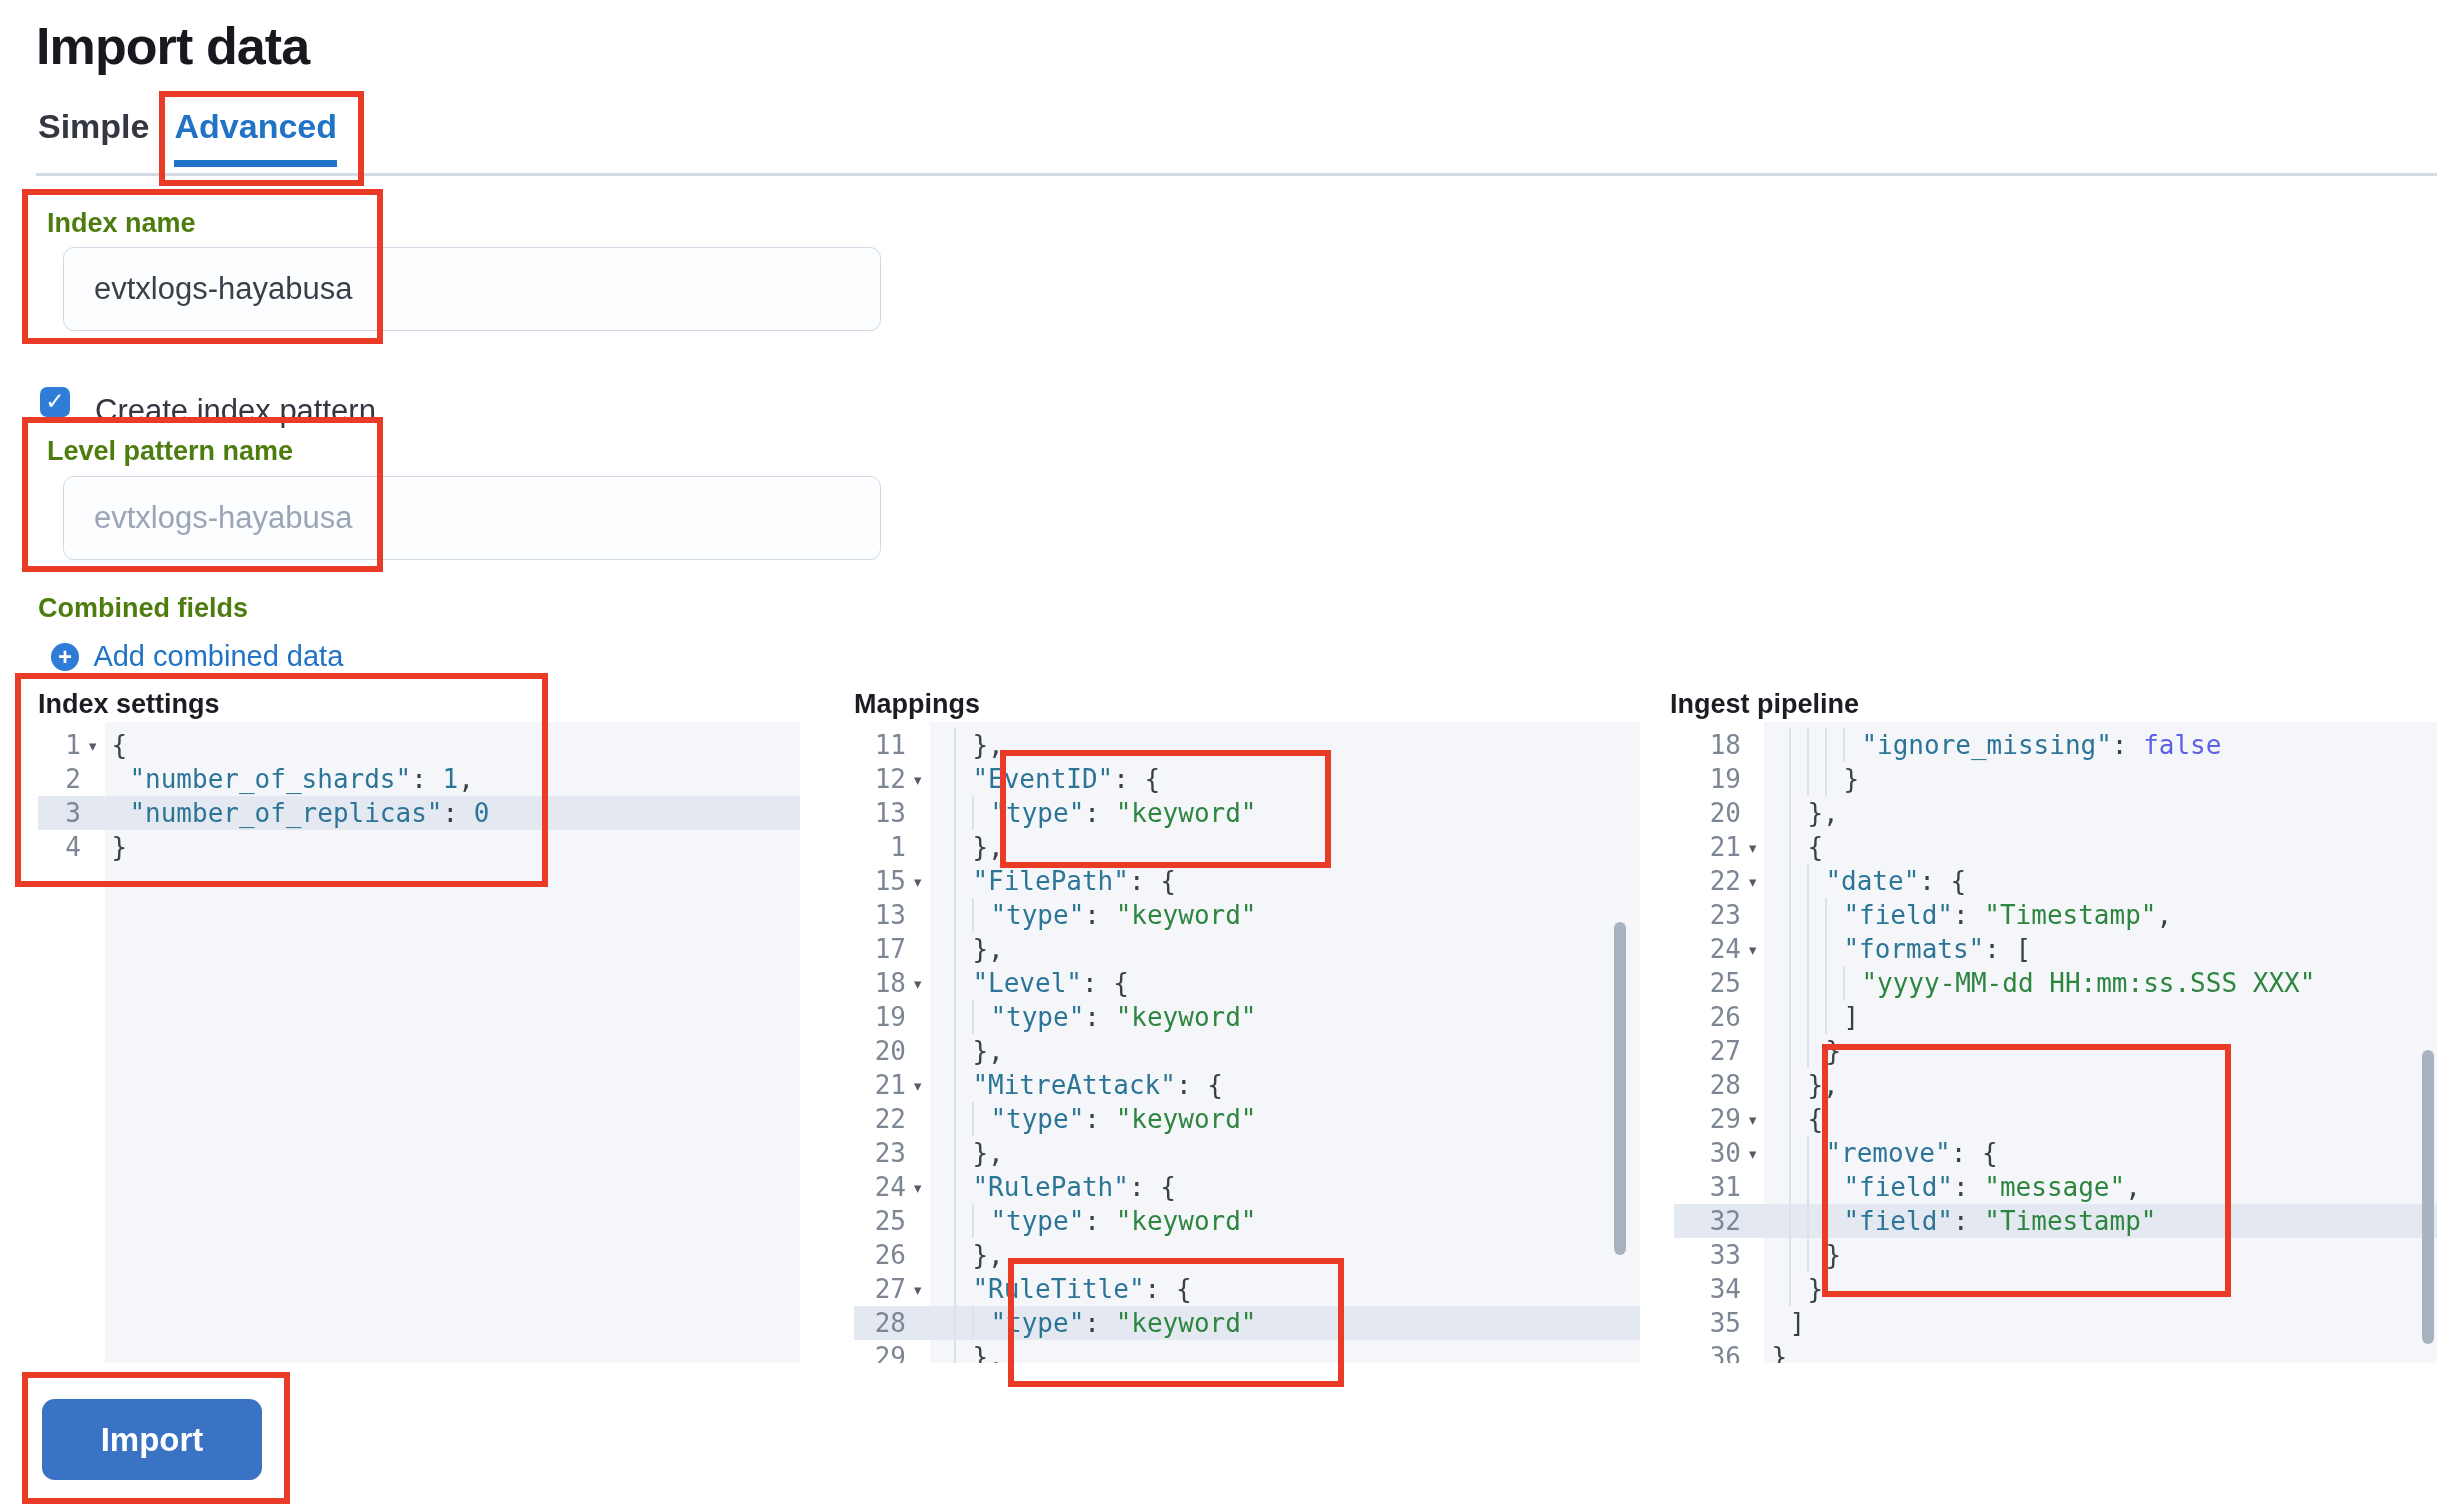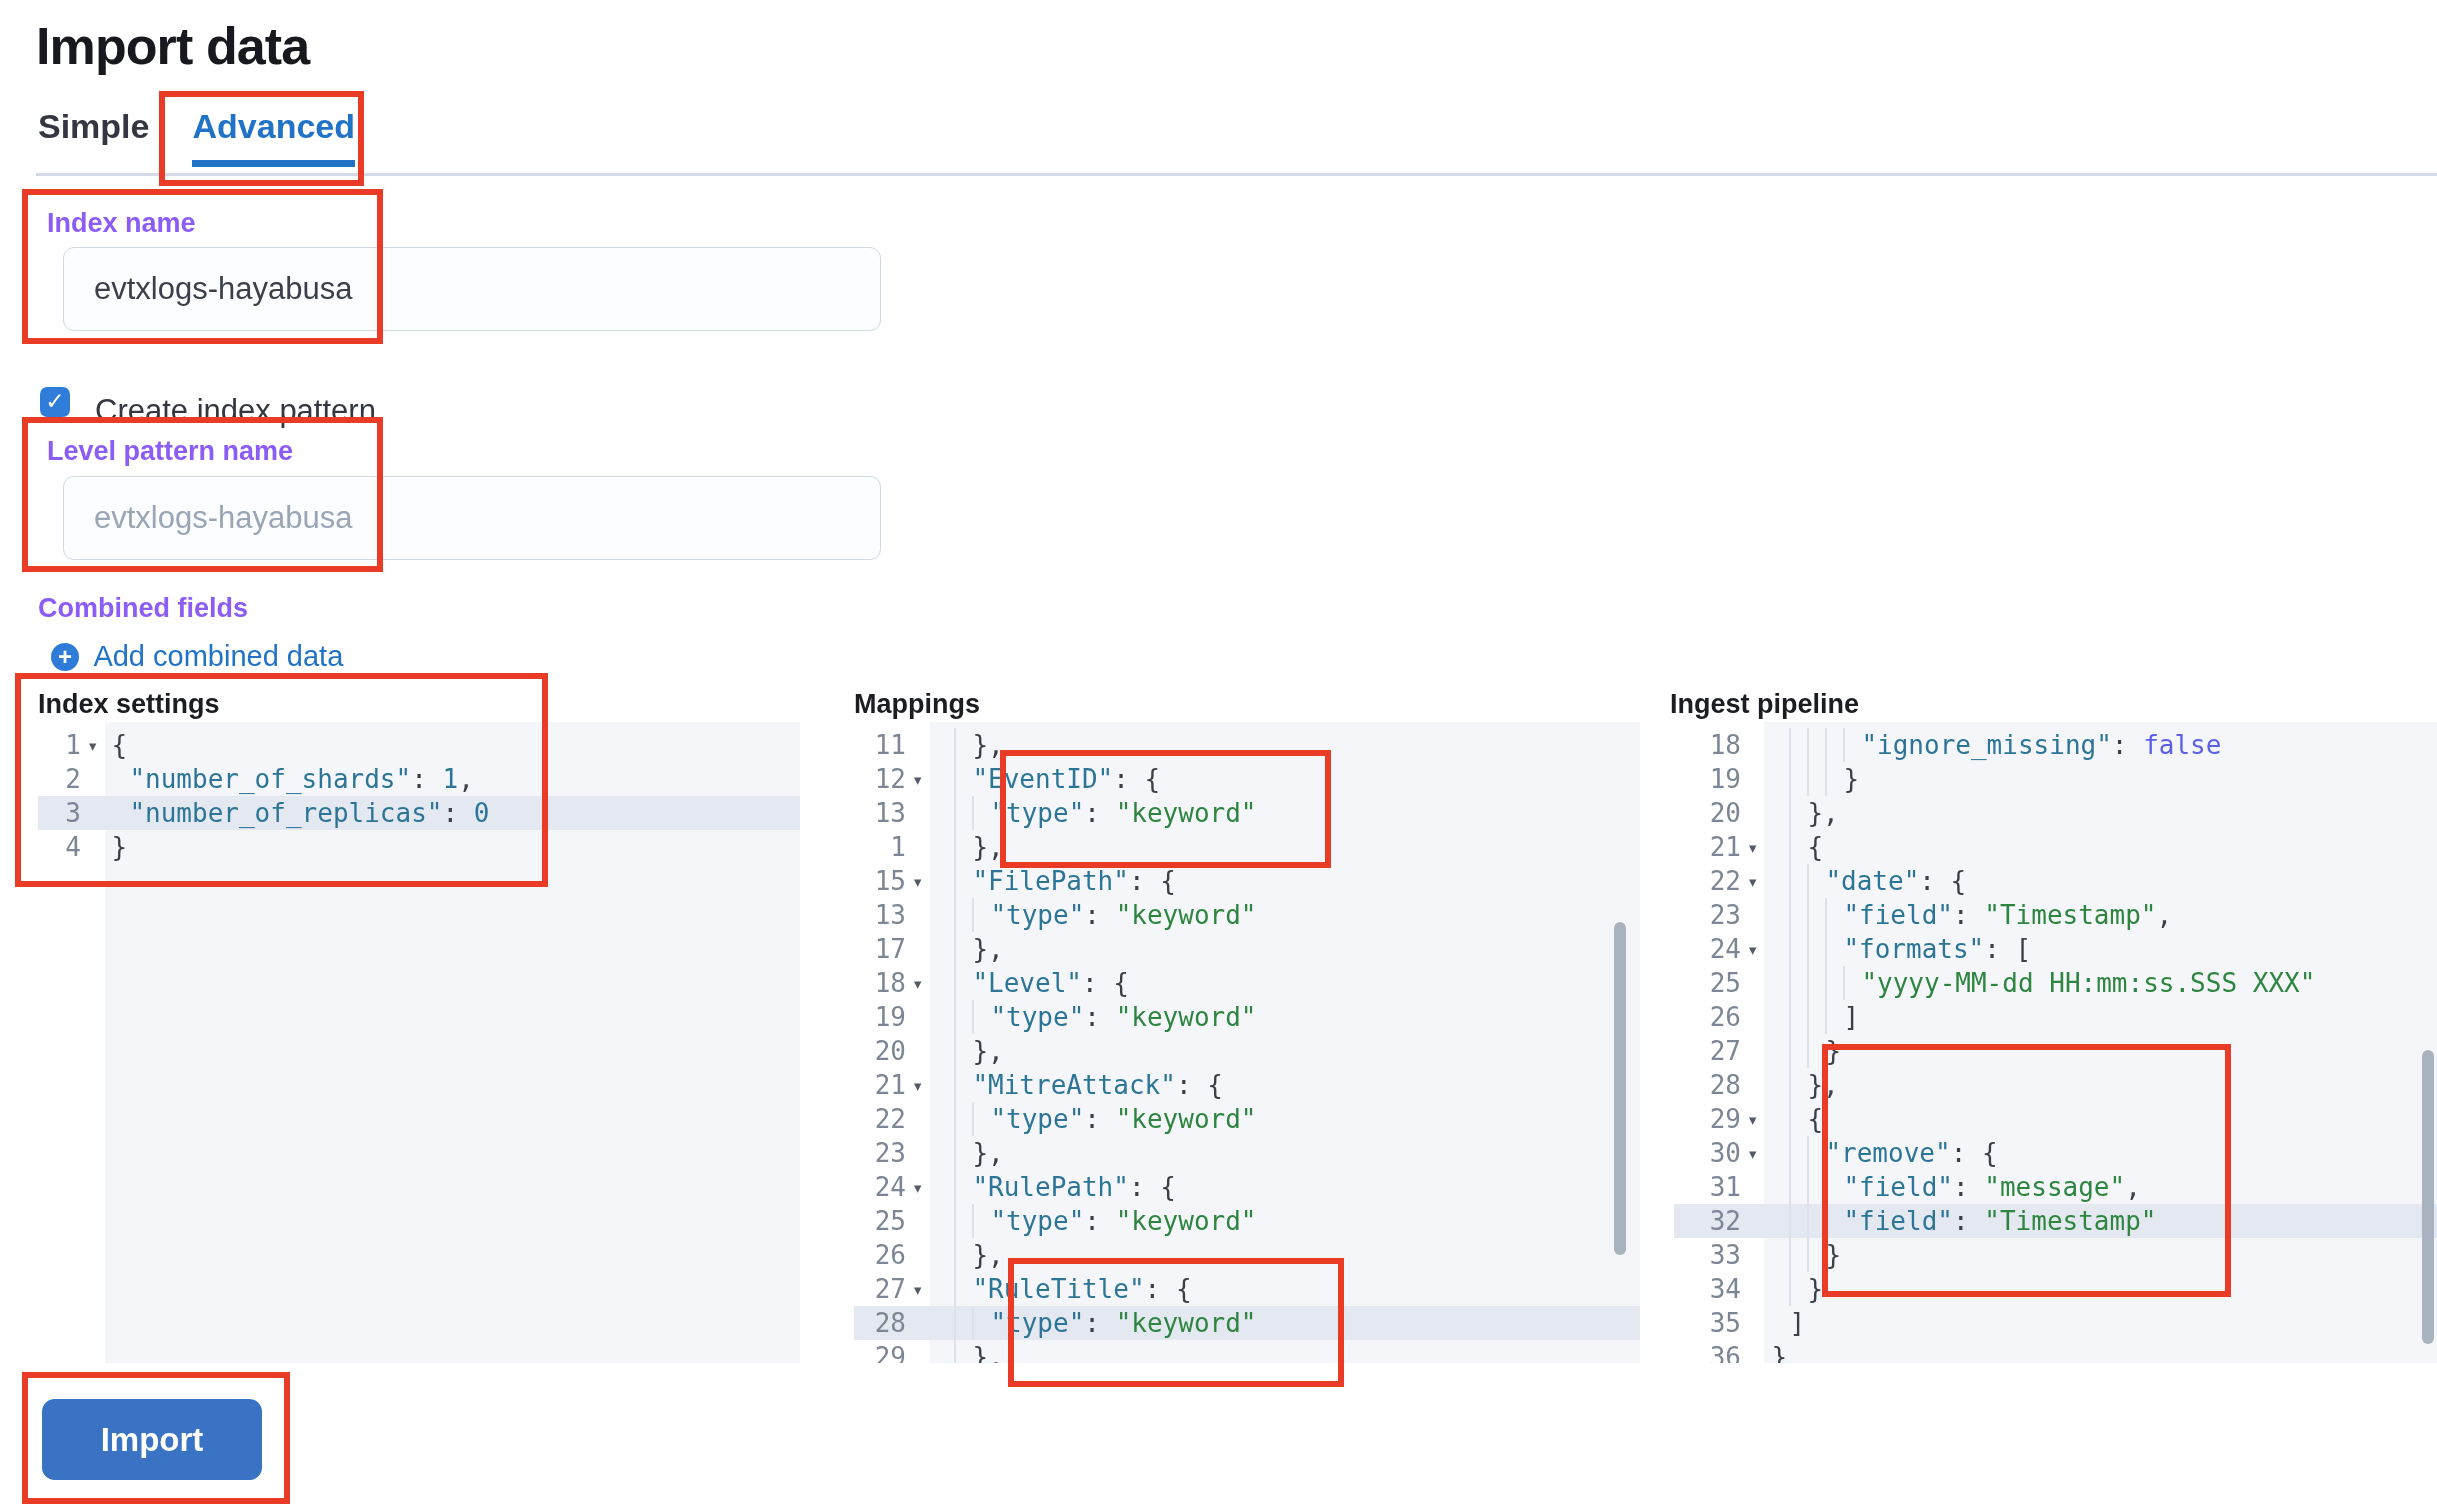--- a/index.html
+++ b/index.html
@@ -3,27 +3,27 @@
 <meta charset="utf-8">
 <style>
   html,body{margin:0;padding:0;background:#fff;}
   #page{position:relative;width:2438px;height:1508px;overflow:hidden;background:#fff;
         font-family:"Liberation Sans","DejaVu Sans",sans-serif;color:#343741;}
 
   .page-title{position:absolute;left:36px;top:16px;font-size:52px;font-weight:700;
               color:#17191e;letter-spacing:-0.9px;}
 
   
-  .tabs{position:absolute;left:38px;top:106px;display:flex;gap:43px;justify-content:flex-end;}
+  .tabs{position:absolute;left:38px;top:106px;display:flex;gap:25px;justify-content:flex-end;}
   .tab{font-size:34px;font-weight:600;line-height:40px;padding-bottom:14.4px;cursor:pointer;color:#343741;}
   .tab.active{color:#2173c8;border-bottom:7.2px solid #2173c8;}
   .tabs-divider{position:absolute;left:36px;right:0;top:173px;height:2.7px;background:#d3dae6;}
 
   
-  .field-label{position:absolute;font-size:27px;font-weight:700;color:#8b5cf6;}
+  .field-label{position:absolute;font-size:27px;font-weight:700;color:#4d7c0f;}
   .text-input{position:absolute;left:63px;width:818px;height:84px;box-sizing:border-box;
               border:1.8px solid #cfd8e3;border-radius:10.8px;background:#fbfdfe;
               font-family:"Liberation Sans","DejaVu Sans",sans-serif;
               font-size:31px;color:#3a3f4a;padding:0 0 0 30px;outline:none;}
   .text-input::placeholder{color:#9aa5b6;}
 
   .checkbox-row{position:absolute;left:40px;top:374px;display:flex;align-items:center;gap:25px;}
   .checkbox{width:30px;height:30px;border-radius:7.2px;background:#2f7dd9;display:flex;
             align-items:center;justify-content:center;cursor:pointer;flex:none;}
   .checkbox .mark{color:#fff;font-size:23.4px;font-weight:700;line-height:1;}

